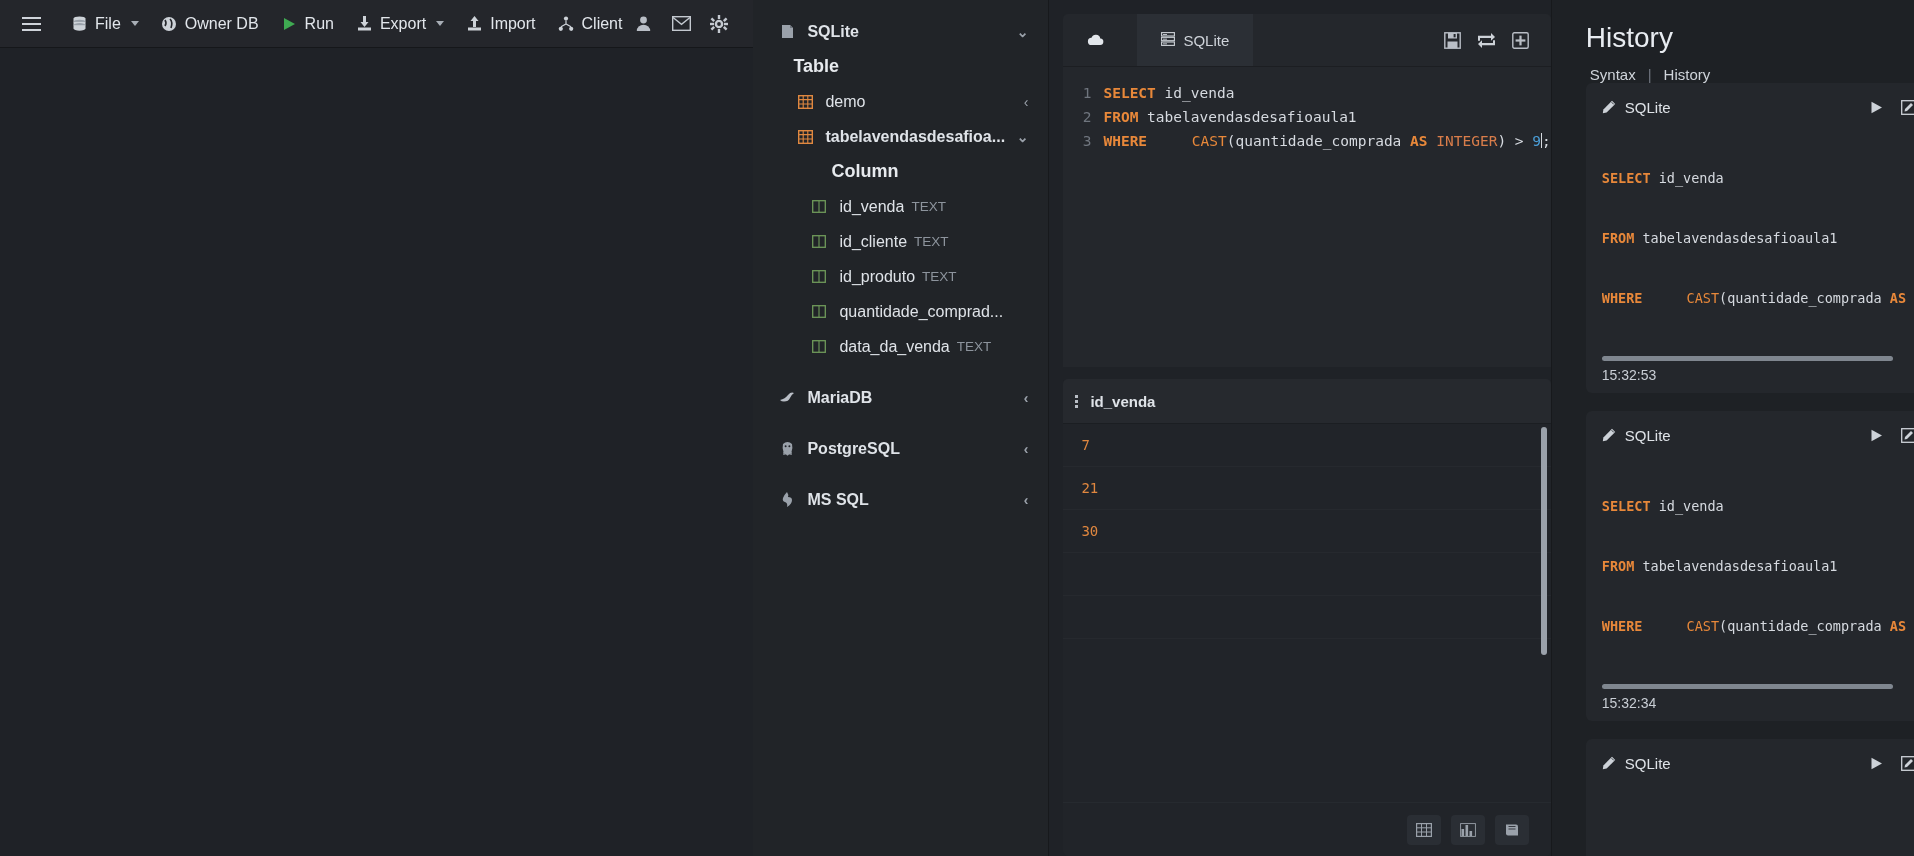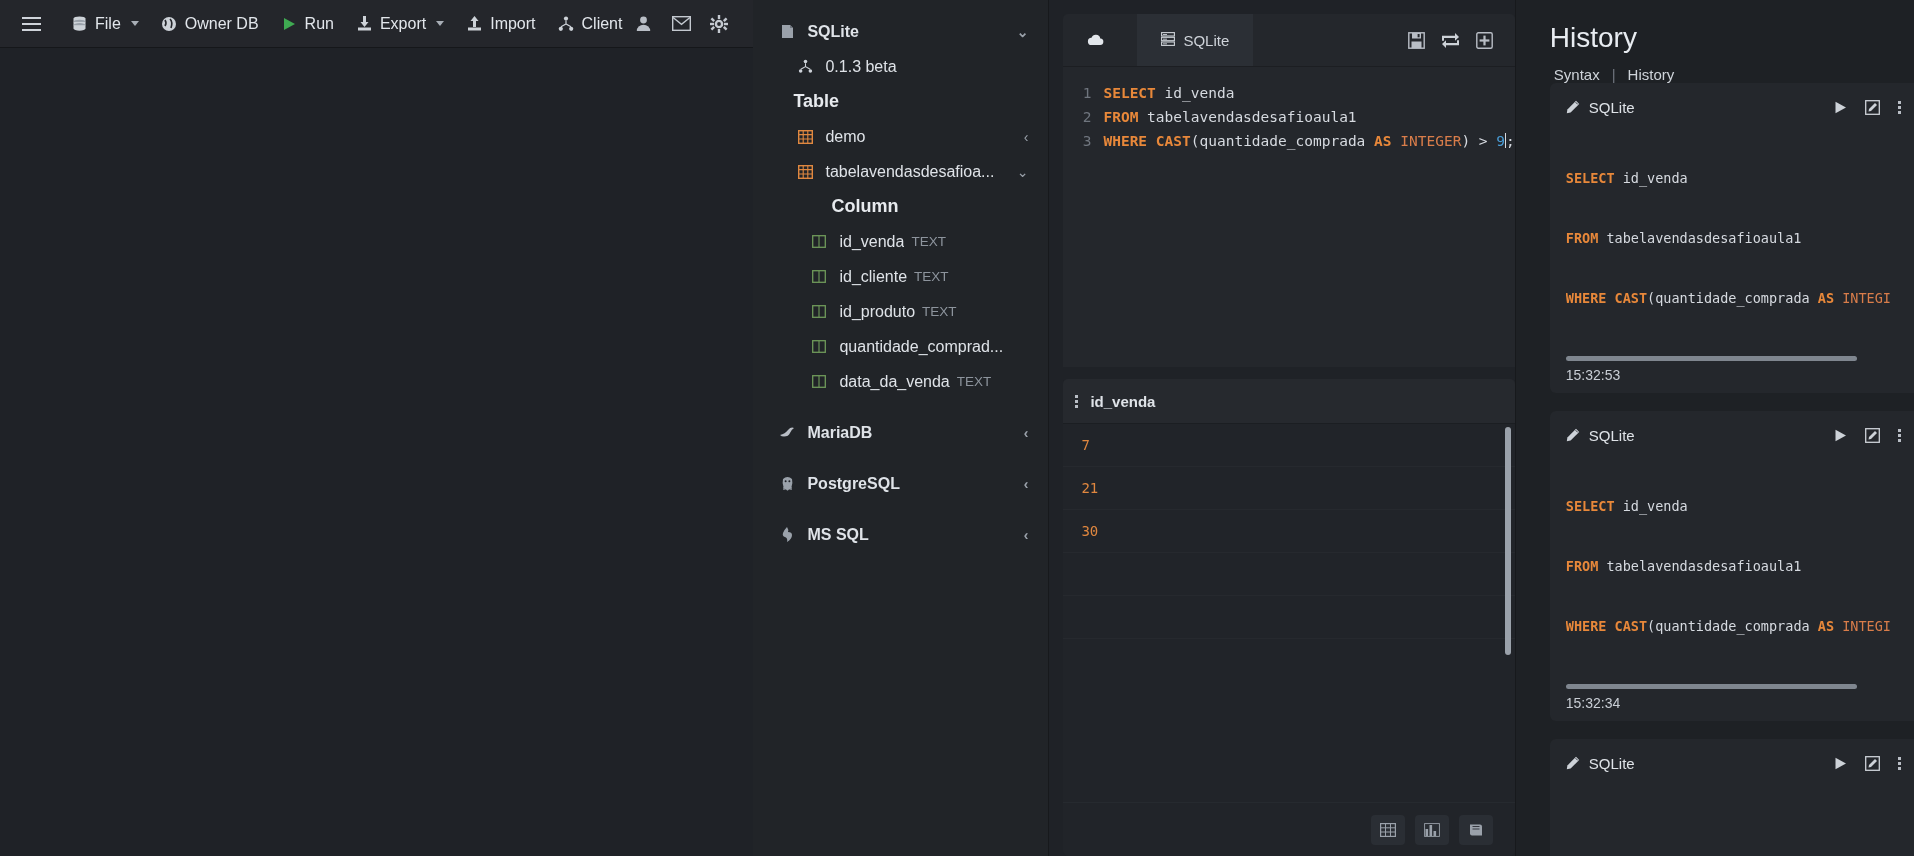--- a/index.html
+++ b/index.html
@@ -74,21 +74,21 @@
   .etab.active { background: #2b2f35; }
   .tabbar .spacer { flex: 1 1 auto; }
   .tab-actions { display: flex; align-items: center; gap: 16px; padding-right: 22px; }
   .tab-actions .ic { cursor: pointer; display: inline-flex; }
 
   .code-area { background: #24272c; min-height: 300px; padding: 14px 0 10px 0;
                font-family: "DejaVu Sans Mono", monospace; font-size: 14.5px; }
   .cline { display: flex; line-height: 24px; white-space: pre; }
   .lno { width: 40px; min-width: 40px; text-align: right; color: #6f757e; padding-right: 12px; }
   .kw { color: #e8883a; font-weight: bold; }
-  .fn { color: #e8883a; font-weight: bold; }
+  .fn { color: #e8883a; font-weight: normal; margin-left: 36px; }
   .typ { color: #d97d4a; }
   .num { color: #4a9ed8; }
   .plain { color: #d6dae0; }
   .punct { color: #d6dae0; }
   .caret-bar { display: inline-block; width: 1px; height: 15px; background: #d6dae0;
                vertical-align: -2px; }
 
   
   .results { margin-top: 12px; background: #212429; border-radius: 5px;
              max-width: 1186px; width: 100%; flex: 1 1 auto; position: relative;
@@ -253,46 +253,35 @@
         <span class="ic">
           <svg width="15" height="15" viewBox="0 0 15 15">
             <path d="M2 1 h8 l3 3 v10 h-11 z" fill="#9aa1aa"></path>
             <path d="M10 1 l3 3 h-3 z" fill="#6f757e"></path>
           </svg>
         </span>
         <span class="lbl">SQLite</span>
         <span class="chev">⌄</span>
       </div>
 
-      <div class="tree-row indent1">
-        <span class="ic">
-          <svg width="15" height="15" viewBox="0 0 16 16">
-            <circle cx="8" cy="2.6" r="1.9" fill="#cdd2d8"></circle>
-            <circle cx="2.8" cy="12.8" r="1.9" fill="#cdd2d8"></circle>
-            <circle cx="13.2" cy="12.8" r="1.9" fill="#cdd2d8"></circle>
-            <path d="M8 4.5 V8 M3 10.9 L8 8 L13 10.9" stroke="#cdd2d8" stroke-width="1.1" fill="none"></path>
-          </svg>
-        </span>
-        <span class="lbl">0.1.3 beta</span>
-      </div>
 
       <div class="section-hdr">Table</div>
 
       <div class="tree-row indent1">
         <span class="ic">
           <svg width="15" height="14" viewBox="0 0 15 14">
             <rect x="0.7" y="0.7" width="13.6" height="12.6" fill="none" stroke="#e08840" stroke-width="1.4"></rect>
             <path d="M0.7 4.6 H14.3 M0.7 9 H14.3 M5.2 0.7 V13.3 M9.8 0.7 V13.3" stroke="#e08840" stroke-width="1.1"></path>
           </svg>
         </span>
         <span class="lbl">demo</span>
         <span class="chev">‹</span>
       </div>
 
-      <div class="tree-row indent1" style="font-weight:normal">
+      <div class="tree-row indent1" style="font-weight:bold">
         <span class="ic">
           <svg width="15" height="14" viewBox="0 0 15 14">
             <rect x="0.7" y="0.7" width="13.6" height="12.6" fill="none" stroke="#e08840" stroke-width="1.4"></rect>
             <path d="M0.7 4.6 H14.3 M0.7 9 H14.3 M5.2 0.7 V13.3 M9.8 0.7 V13.3" stroke="#e08840" stroke-width="1.1"></path>
           </svg>
         </span>
         <span class="lbl">tabelavendasdesafioa...</span>
         <span class="chev">⌄</span>
       </div>
 

